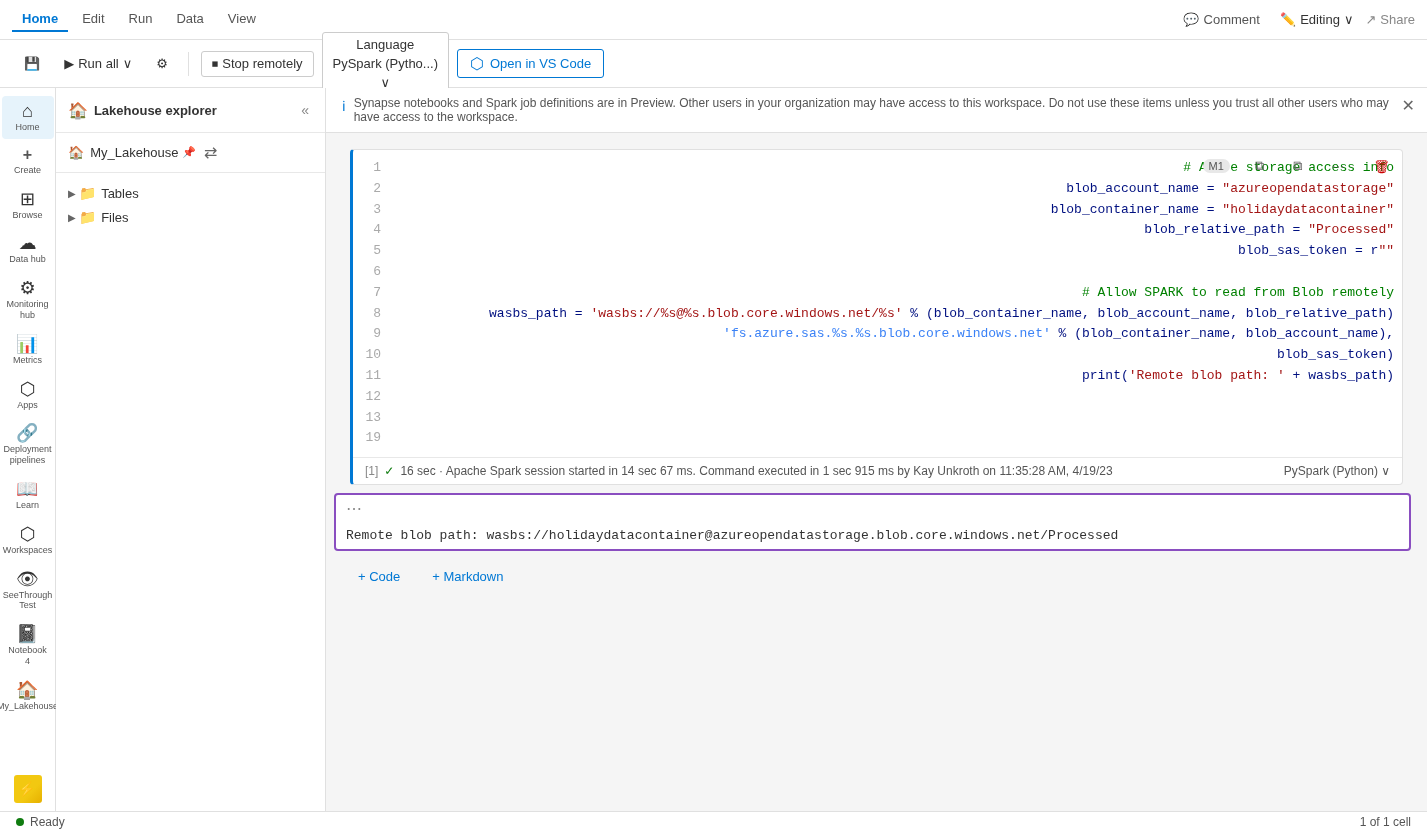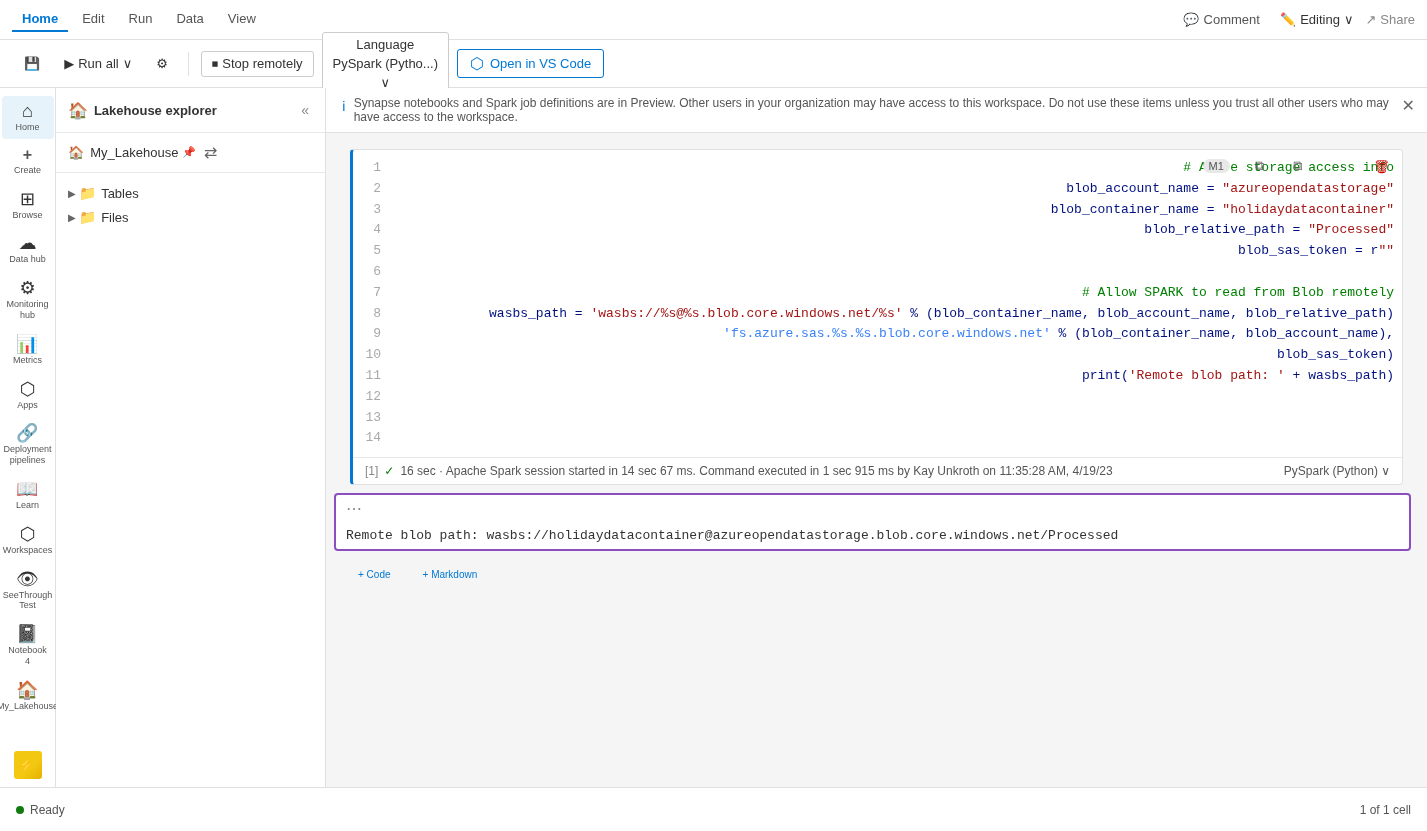--- a/index.html
+++ b/index.html
@@ -81,24 +81,24 @@
     .check-icon { color: #107c10; }
 
     
     .output-cell { margin: 0 16px 4px 8px; border: 2px solid #8a4ec0; border-radius: 4px; background: #fff; position: relative; }
     .output-header { display: flex; align-items: center; gap: 8px; padding: 4px 10px; }
     .output-dots { color: #888; font-size: 16px; cursor: pointer; }
     .output-text { font-family: 'Consolas', 'Courier New', monospace; font-size: 13px; color: #333; padding: 6px 10px; }
 
     
     .add-cell-row { display: flex; gap: 16px; padding: 10px 24px; }
-    .add-cell-btn { display: flex; align-items: center; gap: 4px; color: #0078d4; font-size: 10px; cursor: pointer; background: none; border: none; padding: 4px 8px; }
-
-    
-    .status-bar { background: #fff; border-top: 1px solid #e0e0e0; padding: 4px 16px; display: flex; align-items: center; justify-content: space-between; font-size: 12px; color: #555; height: 44px; }
+    .add-cell-btn { display: flex; align-items: center; gap: 4px; color: #0078d4; font-size: 13px; cursor: pointer; background: none; border: none; padding: 4px 8px; }
+
+    
+    .status-bar { background: #fff; border-top: 1px solid #e0e0e0; padding: 4px 16px; display: flex; align-items: center; justify-content: space-between; font-size: 12px; color: #555; height: 20px; }
     .status-left { display: flex; align-items: center; gap: 6px; }
     .status-dot { width: 8px; height: 8px; border-radius: 50%; background: #107c10; display: inline-block; }
 
     
     .collapse-panel-btn { background: none; border: none; cursor: pointer; color: #888; font-size: 14px; padding: 4px; }
 
     
     .powerbi-rect { width: 28px; height: 28px; background: linear-gradient(135deg, #f2c811 60%, #e6b000 100%); border-radius: 3px; display: flex; align-items: center; justify-content: center; font-size: 16px; }
   </style>
 </head>
@@ -279,21 +279,21 @@
               <div>4</div>
               <div>5</div>
             <div>6</div>
               <div>7</div>
               <div>8</div>
               <div>9</div>
               <div>10</div>
             <div>11</div>
               <div>12</div>
               <div>13</div>
-              <div>14</div>
+              <div>19</div>
           </div>
           <div class="code-content">
             <div class="code-line kw-comment"># Azure storage access info</div>
             <div class="code-line"><span class="kw-var">blob_account_name = </span><span class="kw-string">"azureopendatastorage"</span></div>
             <div class="code-line"><span class="kw-var">blob_container_name = </span><span class="kw-string">"holidaydatacontainer"</span></div>
             <div class="code-line"><span class="kw-var">blob_relative_path = </span><span class="kw-string">"Processed"</span></div>
             <div class="code-line"><span class="kw-var">blob_sas_token = r</span><span class="kw-string">""</span></div>
             <div class="code-line">&nbsp;</div>
             <div class="code-line kw-comment"># Allow SPARK to read from Blob remotely</div>
             <div class="code-line"><span class="kw-var">wasbs_path = </span><span class="kw-string">'wasbs://%s@%s.blob.core.windows.net/%s'</span><span class="kw-var"> % (blob_container_name, blob_account_name, blob_relative_path)</span></div>

